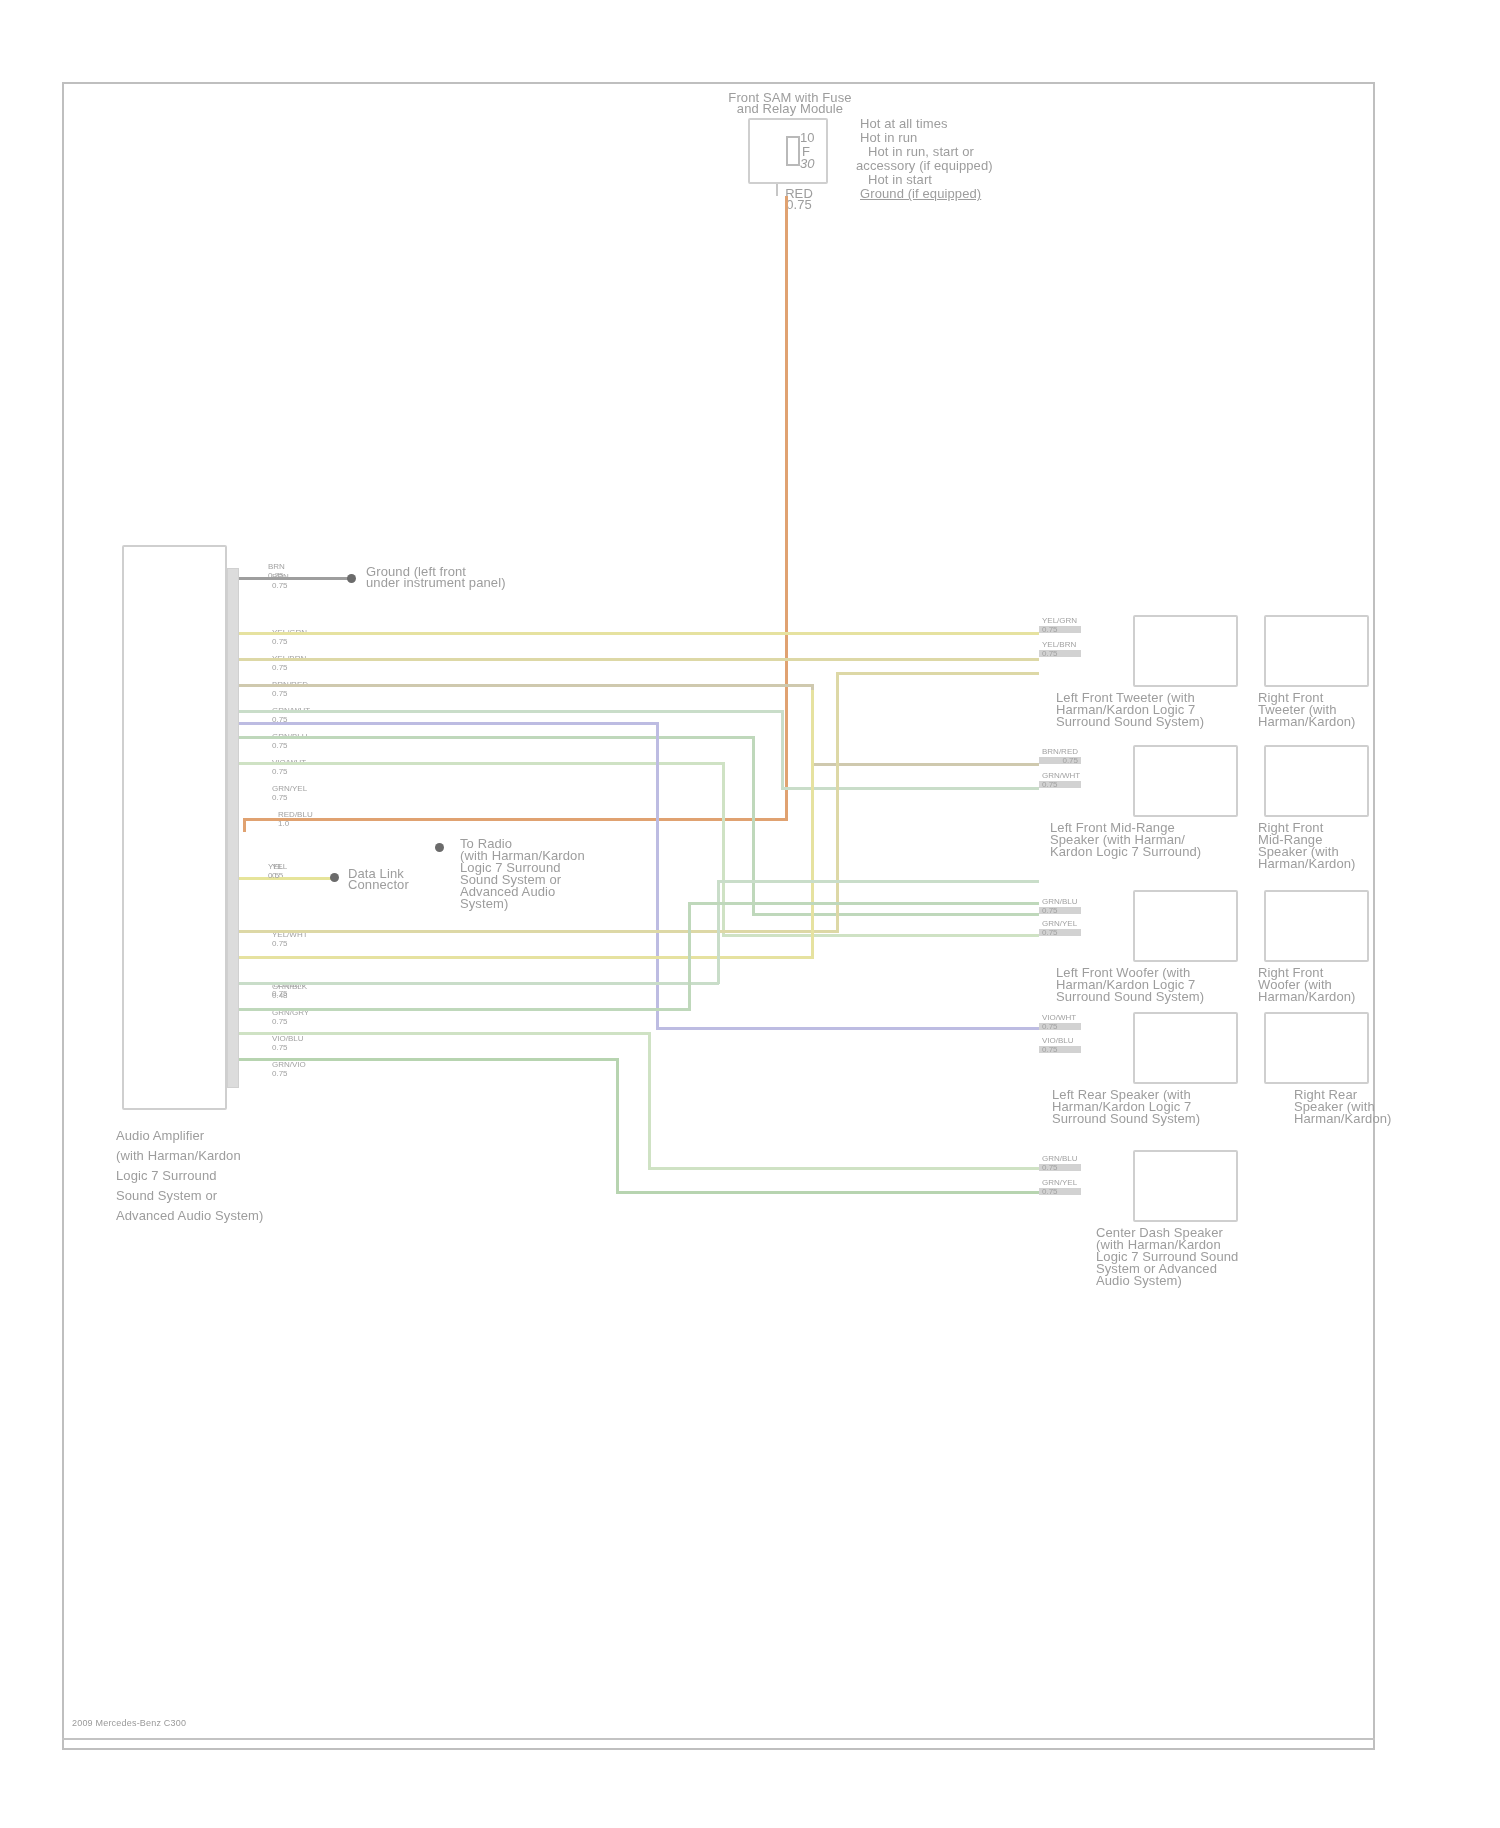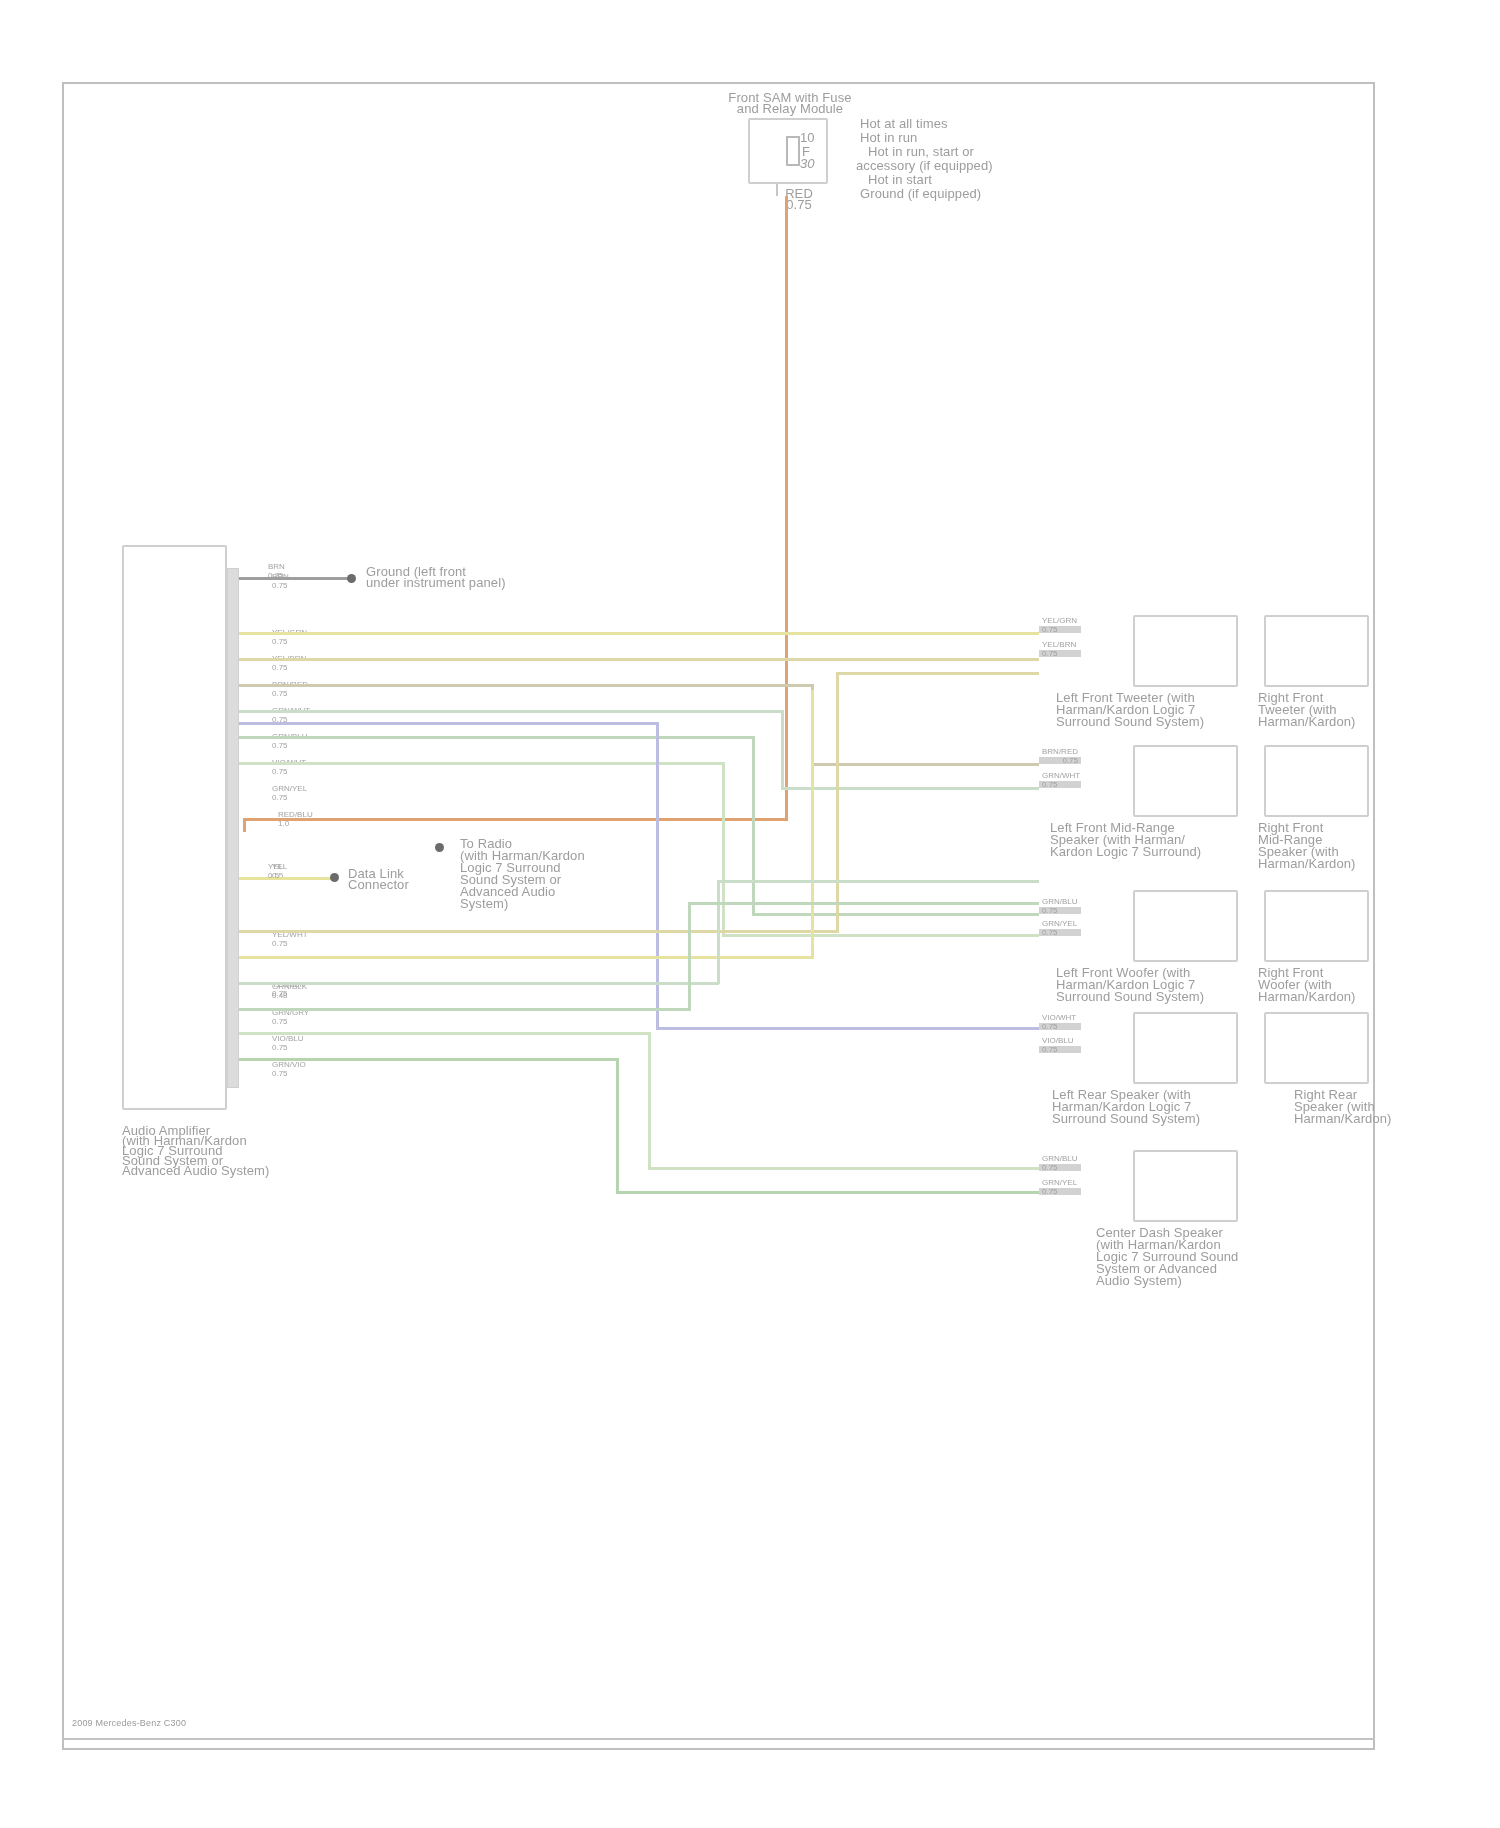--- a/index.html
+++ b/index.html
@@ -108,29 +108,29 @@
 
   <div class="wire" style="left:776px;top:184px;width:2px;height:12px;background:#c6c6c6;"></div>
   <div class="lbl c" style="left:764px;top:188px;width:70px;">RED
 0.75</div>
 
   <div class="lbl" style="left:860px;top:118px;width:190px;">Hot at all times</div>
   <div class="lbl" style="left:860px;top:132px;width:190px;">Hot in run</div>
   <div class="lbl" style="left:868px;top:146px;width:200px;">Hot in run, start or</div>
   <div class="lbl" style="left:856px;top:160px;width:210px;">accessory (if equipped)</div>
   <div class="lbl" style="left:868px;top:174px;width:190px;">Hot in start</div>
-  <div class="lbl" style="left:860px;top:188px;width:200px;">Ground (if equipped)</div>
+  <div class="lbl" style="left:860px;top:188px;width:200px;text-decoration:underline;">Ground (if equipped)</div>
 
   <div class="wire" style="left:785px;top:196px;width:3px;height:624px;background:#e0a271;"></div>
   <div class="wire" style="left:243px;top:818px;width:545px;height:3px;background:#e0a271;"></div>
   <div class="wire" style="left:243px;top:818px;width:3px;height:14px;background:#e0a271;"></div>
 
   <div class="box" style="left:122px;top:545px;width:105px;height:565px;"></div>
 
-  <div class="lbl" style="left:122px;top:1126px;width:170px;line-height:10px;">Audio Amplifier
+  <div class="lbl" style="left:116px;top:1126px;width:170px;line-height:20px;">Audio Amplifier
 (with Harman/Kardon
 Logic 7 Surround
 Sound System or
 Advanced Audio System)</div>
 
   <div class="connstrip" style="left:227px;top:568px;width:12px;height:520px;"></div>
 
   <div class="pinlabel" style="left:272px;top:572px;">BRN
 0.75</div>
   <div class="pinlabel" style="left:272px;top:628px;">YEL/GRN

